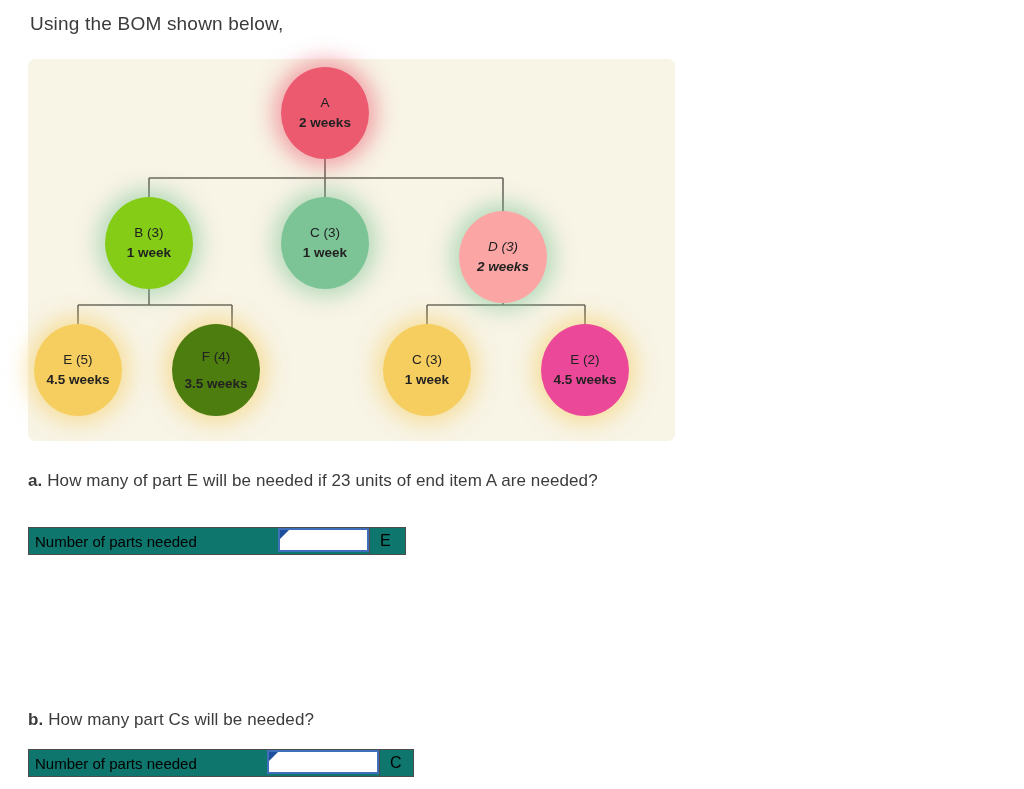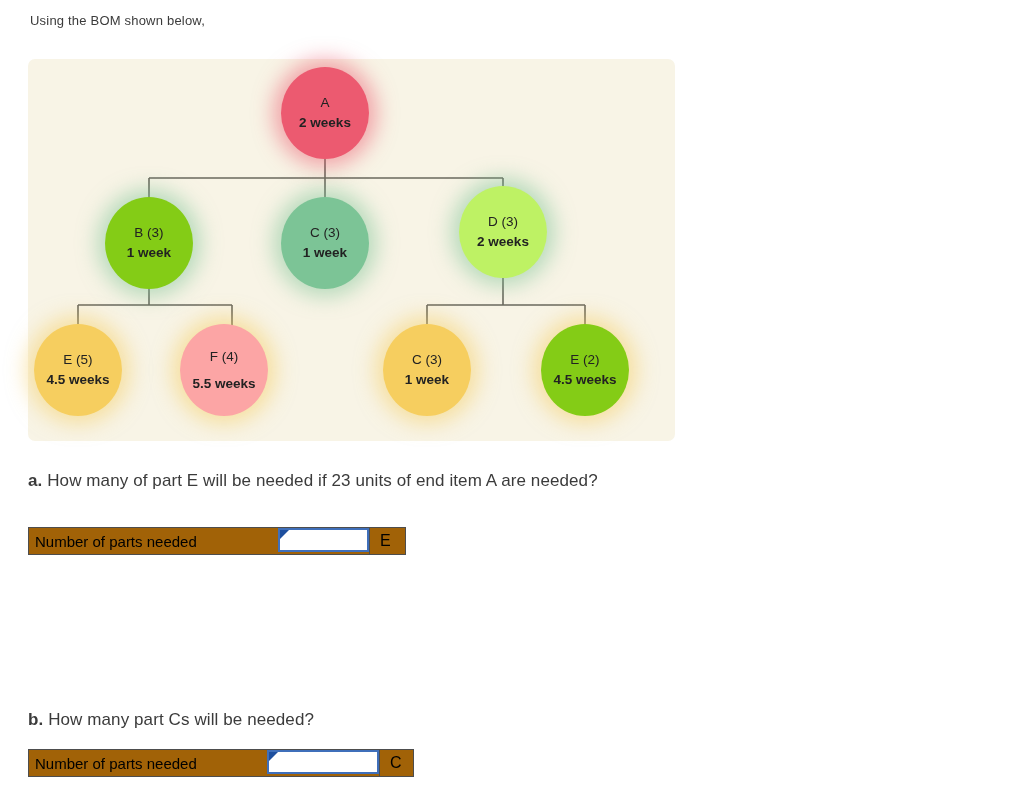--- a/index.html
+++ b/index.html
@@ -1,41 +1,41 @@
 <!DOCTYPE html>
 <html><head>
 <meta charset="utf-8">
 <style>
   html,body{margin:0;padding:0;}
   body{
     width:1024px;height:789px;position:relative;background:#ffffff;
     font-family:"Liberation Sans",sans-serif;color:#333;overflow:hidden;
   }
   .page-title{
-    position:absolute;left:30px;top:13px;font-size:13px;color:#3b3b3b;
+    position:absolute;left:30px;top:13px;font-size:19px;color:#3b3b3b;
     letter-spacing:.2px;
   }
   .bom-panel{
     position:absolute;left:28px;top:59px;width:647px;height:382px;
     background:#f8f4e6;border-radius:7px;
   }
   .bom-panel svg{position:absolute;left:0;top:0;}
   .bom-node{
     position:absolute;width:88px;height:92px;border-radius:50%;
     display:flex;flex-direction:column;align-items:center;justify-content:center;
     text-align:center;line-height:1.45;font-size:13.5px;color:#222;
   }
   .bom-node .nd{font-weight:700;text-align:right;}
   .question{
     position:absolute;left:28px;font-size:17px;color:#3b3b3b;letter-spacing:.1px;text-align:right;
   }
   .question .qprefix{font-weight:700;}
   .answer-row{
     position:absolute;left:28px;height:26px;display:flex;
-    border:1px solid #4d4d4d;background:#a16207;box-sizing:content-box;
+    border:1px solid #4d4d4d;background:#0f766e;box-sizing:content-box;
   }
   .answer-row .row-label{
     display:flex;align-items:center;padding-left:6px;
     font-size:15px;color:#000;box-sizing:border-box;
   }
   .answer-row .input-holder{position:relative;box-sizing:border-box;}
   .answer-row input{
     position:absolute;left:0;top:0;width:100%;height:24px;
     border:2px solid #3f6fba;background:#fff;box-sizing:border-box;
     font-family:"Liberation Sans",sans-serif;font-size:14px;padding:0 4px;outline:none;
@@ -68,37 +68,37 @@
       <span class="nd">2 weeks</span>
     </div>
     <div class="bom-node" style="background: #84cc16; box-shadow: rgba(124, 196, 150, 0.5) 0px 0px 20px 8px; left: 77px; top: 138px;">
       <span class="nl">B (3)</span>
       <span class="nd">1 week</span>
     </div>
     <div class="bom-node" style="background: rgb(124, 196, 150); box-shadow: rgba(124, 196, 150, 0.5) 0px 0px 20px 8px; left: 253px; top: 138px;">
       <span class="nl">C (3)</span>
       <span class="nd">1 week</span>
     </div>
-    <div class="bom-node" style="background: #bef264; box-shadow: rgba(124, 196, 150, 0.5) 0px 0px 20px 8px; left: 431px; top: 127px;">
+    <div class="bom-node" style="background: #fca5a5; box-shadow: rgba(124, 196, 150, 0.5) 0px 0px 20px 8px; left: 431px; top: 152px; font-style: italic;">
       <span class="nl">D (3)</span>
       <span class="nd">2 weeks</span>
     </div>
     <div class="bom-node" style="background: rgb(246, 206, 95); box-shadow: rgba(246, 206, 95, 0.5) 0px 0px 20px 8px; left: 6px; top: 265px;">
       <span class="nl">E (5)</span>
       <span class="nd">4.5 weeks</span>
     </div>
-    <div class="bom-node" style="background: #fca5a5; box-shadow: rgba(246, 206, 95, 0.5) 0px 0px 20px 8px; left: 152px; top: 265px; gap: 7px;">
+    <div class="bom-node" style="background: #4d7c0f; box-shadow: rgba(246, 206, 95, 0.5) 0px 0px 20px 8px; left: 144px; top: 265px; gap: 7px;">
       <span class="nl">F (4)</span>
-      <span class="nd">5.5 weeks</span>
+      <span class="nd">3.5 weeks</span>
     </div>
     <div class="bom-node" style="background: rgb(246, 206, 95); box-shadow: rgba(246, 206, 95, 0.5) 0px 0px 20px 8px; left: 355px; top: 265px;">
       <span class="nl">C (3)</span>
       <span class="nd">1 week</span>
     </div>
-    <div class="bom-node" style="background: #84cc16; box-shadow: rgba(246, 206, 95, 0.5) 0px 0px 20px 8px; left: 513px; top: 265px;">
+    <div class="bom-node" style="background: #ec4899; box-shadow: rgba(246, 206, 95, 0.5) 0px 0px 20px 8px; left: 513px; top: 265px;">
       <span class="nl">E (2)</span>
       <span class="nd">4.5 weeks</span>
     </div>
   </div>
 
 <div class="question" id="q-a">
   <span class="qprefix">a.</span><span> How many of part E will be needed if 23 units of end item A are needed?</span>
 </div>
 
 <div class="answer-row" id="row-a">

